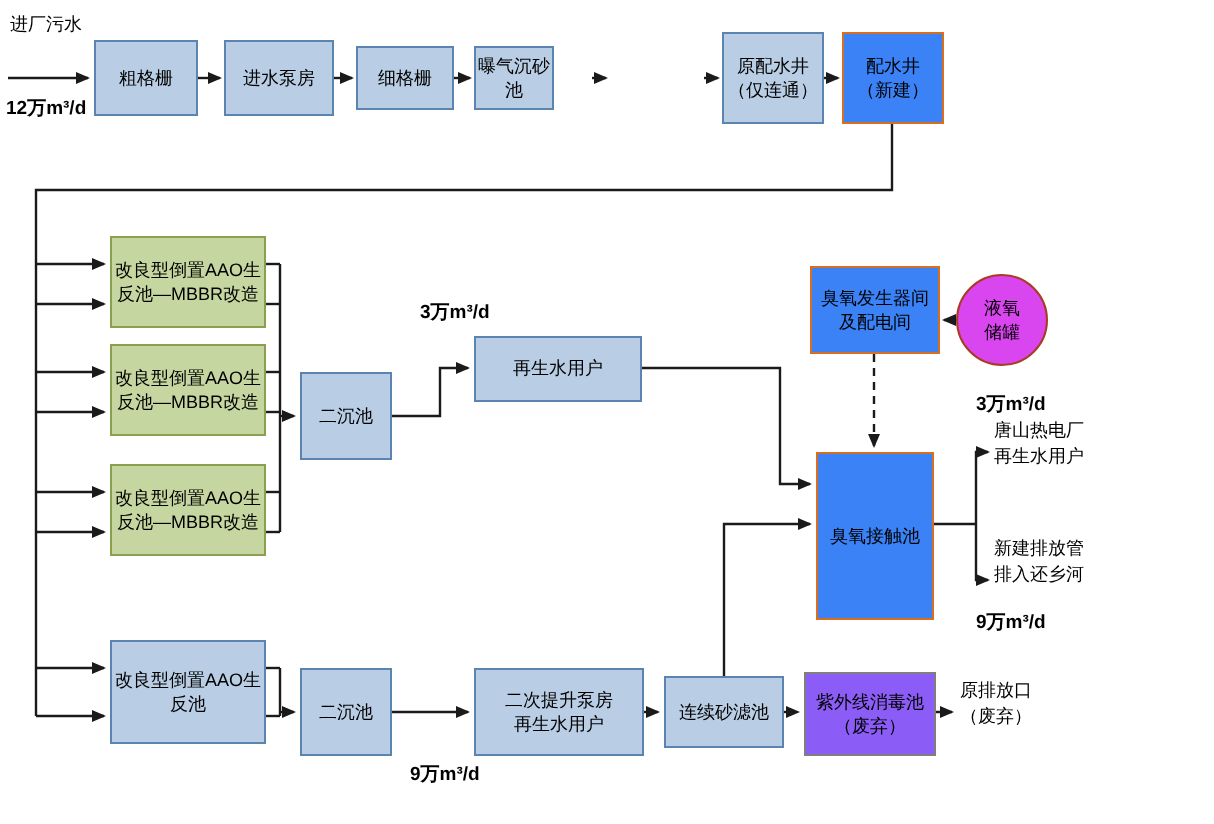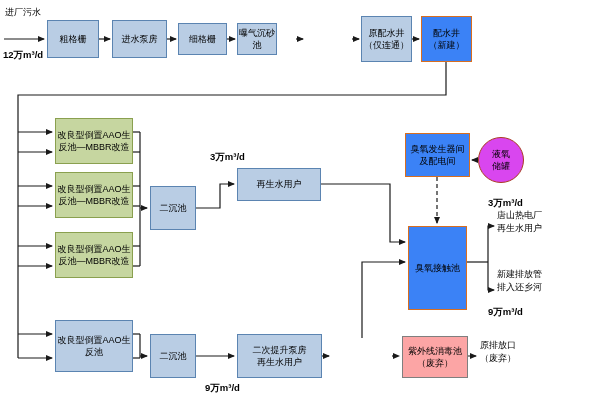--- a/index.html
+++ b/index.html
@@ -5,21 +5,21 @@
   *{box-sizing:border-box;margin:0;padding:0}
   html,body{background:#ffffff}
   body{width:607px;height:412px;font-family:"Liberation Sans","DejaVu Sans",sans-serif;color:#000}
   .canvas{position:relative;width:607px;height:412px;background:#fff;overflow:hidden}
   .wires{position:absolute;left:0;top:0;width:607px;height:412px}
   .node{position:absolute;display:flex;align-items:center;justify-content:center;text-align:center;
         font-size:9px;line-height:1.35;white-space:pre-line;border:1px solid #000;padding:1px}
   .blue{background:#b9cde4;border-color:#5b84b1}
   .green{background:#c6d6a0;border-color:#8aa04f}
   .orange{background:#3b82f6;border-color:#d86e1f}
-  .gray{background:#fca5a5;border-color:#7f7f7f}
+  .gray{background:#8b5cf6;border-color:#7f7f7f}
   .ellipse{border-radius:50%;background:#d946ef;border-color:#a93b22}
   .lbl{position:absolute;font-size:9px;white-space:pre-line;line-height:1.45;text-align:center}
   .flow{font-weight:bold;font-size:9.5px;white-space:nowrap}
 </style>
 </head>
 <body>
 
 <div class="canvas">
 
   <svg class="wires" viewBox="0 0 607 412" xmlns="http://www.w3.org/2000/svg">
@@ -105,20 +105,21 @@
 
   <div class="node blue" style="left:237px;top:168px;width:84px;height:33px">再生水用户</div>
   <div class="node orange" style="left:405px;top:133px;width:65px;height:44px">臭氧发生器间
 及配电间</div>
   <div class="node ellipse" style="left:478px;top:137px;width:46px;height:46px">液氧
 储罐</div>
   <div class="node orange" style="left:408px;top:226px;width:59px;height:84px">臭氧接触池</div>
 
   <div class="node blue" style="left:237px;top:334px;width:85px;height:44px">二次提升泵房
 再生水用户</div>
+  <div class="node blue" style="left:332px;top:338px;width:60px;height:36px">连续砂滤池</div>
   <div class="node gray" style="left:402px;top:336px;width:66px;height:42px">紫外线消毒池
 （废弃）</div>
 
   <div class="lbl" style="left:5px;top:6px">进厂污水</div>
   <div class="lbl flow" style="left:3px;top:48px">12万m³/d</div>
   <div class="lbl flow" style="left:210px;top:150px">3万m³/d</div>
   <div class="lbl flow" style="left:205px;top:381px">9万m³/d</div>
   <div class="lbl flow" style="left:488px;top:196px">3万m³/d</div>
   <div class="lbl flow" style="left:488px;top:305px">9万m³/d</div>
   <div class="lbl" style="left:497px;top:209px">唐山热电厂

